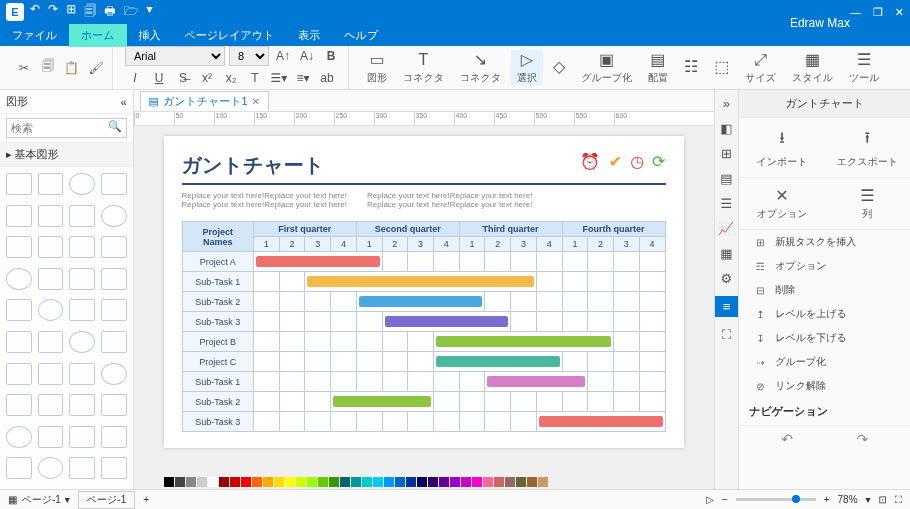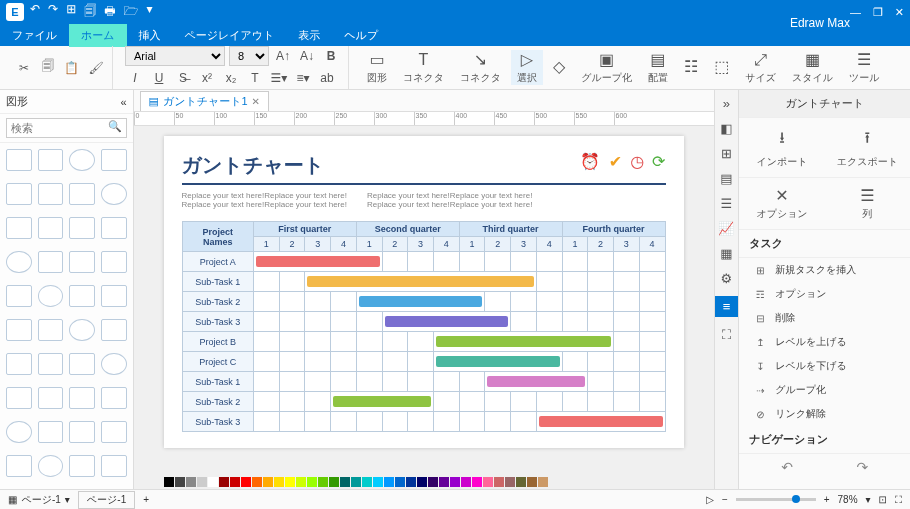--- a/index.html
+++ b/index.html
@@ -182,20 +182,21 @@
 
   <div class="leftpanel">
     <div class="lp-head">
       <span>図形</span>
       <span>«</span>
     </div>
     <div class="lp-search" style="position:relative">
       <input placeholder="検索" style="">
       <span style="position:absolute;right:10px;top:6px;color:#888">🔍</span>
     </div>
+    <div class="lp-cat">▸ <span>基本図形</span></div>
     <div class="lp-shapes" id="shapes">
         <div class="sh"></div>
         <div class="sh"></div>
         <div class="sh circle"></div>
         <div class="sh"></div>
         <div class="sh"></div>
         <div class="sh"></div>
         <div class="sh"></div>
         <div class="sh circle"></div>
         <div class="sh"></div>
@@ -510,21 +511,20 @@
     <div id="rptop">
         <div class="rp-row">
           <div class="rp-cell"><span class="ic">⭳</span>インポート</div>
           <div class="rp-cell"><span class="ic">⭱</span>エクスポート</div>
         </div>
         <div class="rp-row">
           <div class="rp-cell"><span class="ic">✕</span>オプション</div>
           <div class="rp-cell"><span class="ic">☰</span>列</div>
         </div>
       </div>
-    <div class="rp-section">タスク</div>
     <div id="rptasks">
         <div class="rp-item">
           <span class="ic">⊞</span>
           <span>新規タスクを挿入</span>
         </div>
         <div class="rp-item">
           <span class="ic">☶</span>
           <span>オプション</span>
         </div>
         <div class="rp-item">

